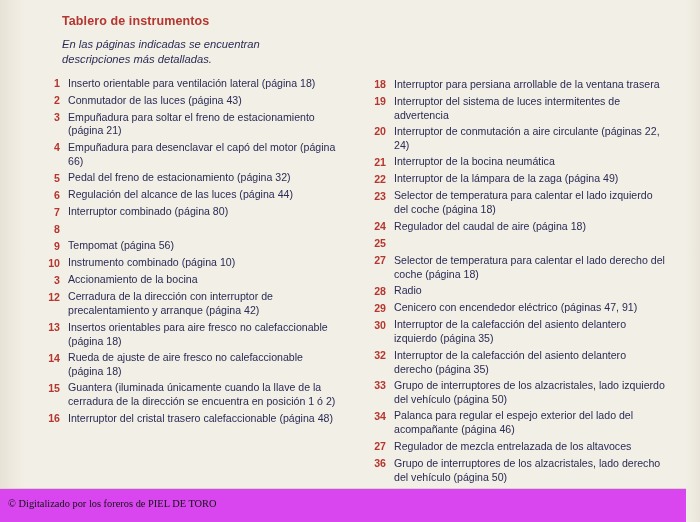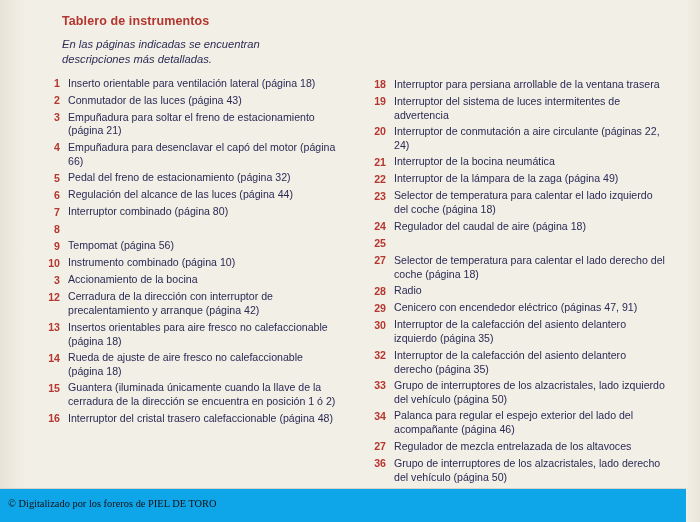--- a/index.html
+++ b/index.html
@@ -90,21 +90,21 @@
     font-size: 10.6px;
     line-height: 1.32;
     flex: 1;
   }
   .footer {
     position: absolute;
     left: 0;
     bottom: 0;
     width: 700px;
     height: 34px;
-    background: #0ea5e9;
+    background: #d946ef;
     border-top: 1px solid #d8d4c8;
     box-sizing: border-box;
   }
   .footer-text {
     position: absolute;
     left: 8px;
     top: 9px;
     font-size: 10.4px;
     color: #111111;
     font-family: "Liberation Serif", serif;

